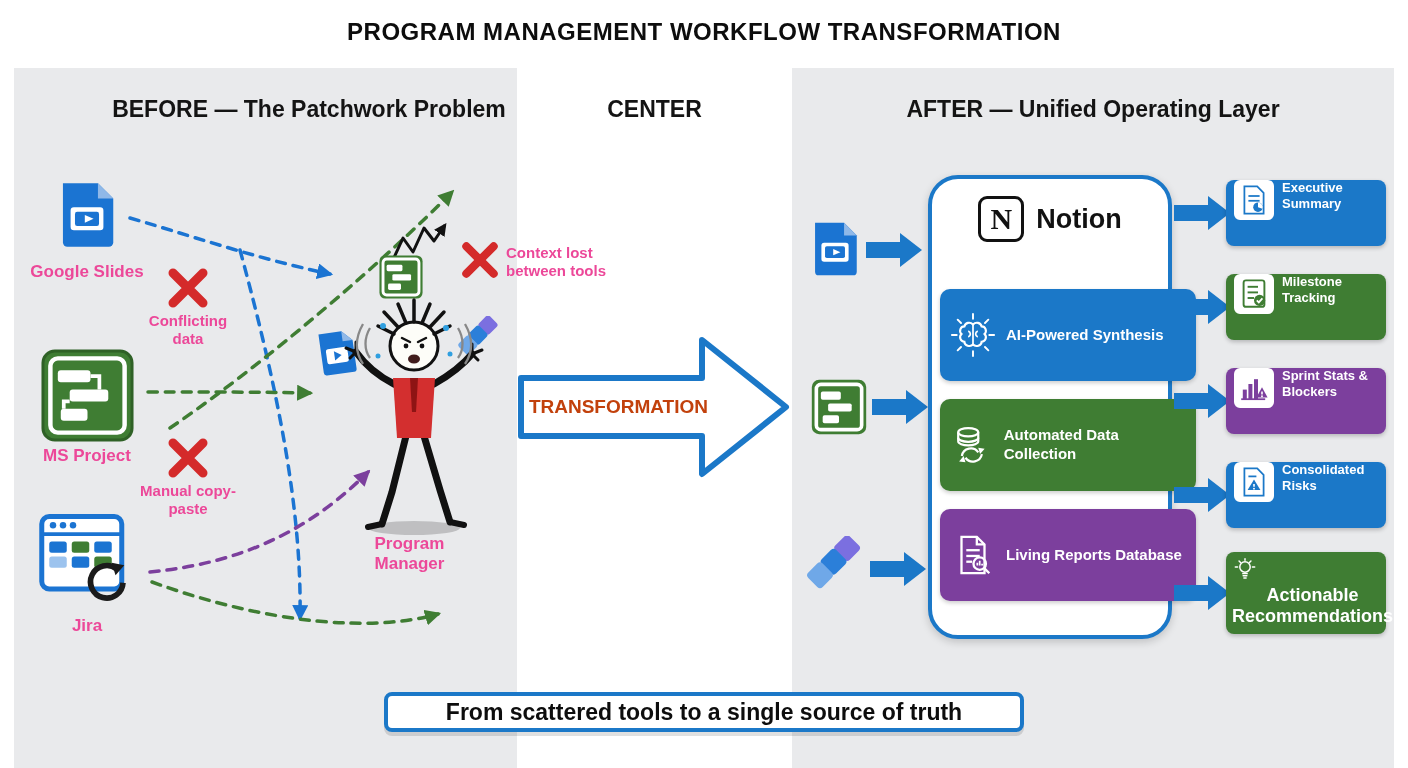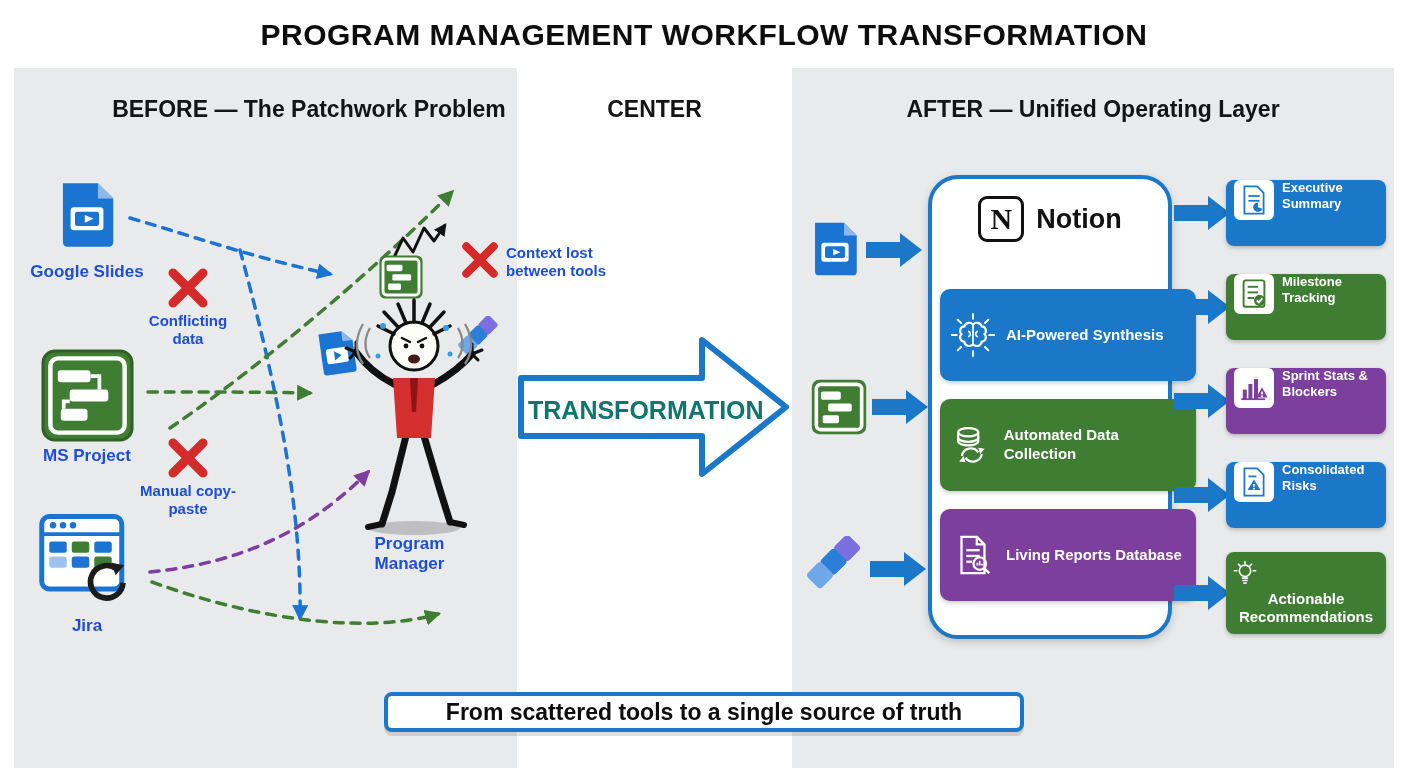--- a/index.html
+++ b/index.html
@@ -1,34 +1,34 @@
 <!DOCTYPE html>
 <html><head>
 <meta charset="utf-8">
 <style>
   *{margin:0;padding:0;box-sizing:border-box}
   html,body{width:1408px;height:768px;background:#fff;overflow:hidden;
     font-family:"Liberation Sans",sans-serif;color:#111}
   .canvas{position:relative;width:1408px;height:768px;background:#fff}
 
   .title{position:absolute;top:18px;left:0;width:100%;text-align:center;
-    font-size:30px;font-weight:800;letter-spacing:.5px;color:#0d0d0d}
+    font-size:24px;font-weight:800;letter-spacing:.5px;color:#0d0d0d}
 
   .panel{position:absolute;top:68px;bottom:0;background:#e9eaec}
   .panel.before{left:14px;width:503px}
   .panel.centercol{left:517px;width:275px;background:#ffffff}
   .panel.after{left:792px;width:602px}
 
   .panel-header{position:absolute;top:96px;font-size:23px;font-weight:700;text-align:center;color:#141414}
   .ph-before{left:14px;width:590px}
   .ph-center{left:517px;width:275px}
   .ph-after{left:792px;width:602px}
 
   .abs{position:absolute}
-  .lbl{position:absolute;font-weight:700;color:#1d4ed8;text-align:center}
+  .lbl{position:absolute;font-weight:700;color:#ec4899;text-align:center}
   .lbl-lg{font-size:17px;line-height:1.2}
   .lbl-sm{font-size:15px;line-height:1.2}
 
   .overlay{position:absolute;left:0;top:0;width:1408px;height:768px;pointer-events:none}
 
   
   .barrow{position:absolute;width:34px;height:16px;background:#1b78c8}
   .barrow::after{content:"";position:absolute;left:34px;top:-9px;width:0;height:0;
     border-left:22px solid #1b78c8;border-top:17px solid transparent;border-bottom:17px solid transparent}
 
@@ -47,28 +47,28 @@
   .feature .ftxt{color:#fff;font-weight:700;font-size:15px;line-height:1.25}
   .bg-blue{background:#1b78c8}.bg-green{background:#3f7d33}.bg-purple{background:#7c3f9d}
 
   
   .outbox{position:absolute;left:1226px;width:160px;height:66px;border-radius:8px;
     display:flex;align-items:flex-start;gap:8px;padding:0 8px;box-shadow:0 2px 4px rgba(0,0,0,.22)}
   .outbox .tile{width:40px;height:40px;min-width:40px;background:#fff;border-radius:6px;
     display:flex;align-items:center;justify-content:center}
   .outbox .otxt{color:#fff;font-weight:700;font-size:13px;line-height:1.2}
   .outbox.col{flex-direction:column;justify-content:center;gap:3px;height:82px;padding:6px}
-  .outbox.col .otxt{text-align:center;font-size:15px}
+  .outbox.col .otxt{text-align:center;font-size:18px}
 
   .banner{position:absolute;left:384px;top:692px;width:640px;height:40px;background:#fff;
     border:4px solid #1b78c8;border-radius:8px;box-shadow:0 4px 0 rgba(0,0,0,.12);
     display:flex;align-items:center;justify-content:center;font-size:23px;font-weight:700;color:#0d0d0d;z-index:5}
 
   .ctr-arrow-text{position:absolute;left:528px;top:396px;width:180px;text-align:right;
-    font-size:25px;font-weight:800;color:#0f766e;z-index:2}
+    font-size:19px;font-weight:800;color:#c2410c;z-index:2}
 </style>
 </head>
 <body>
 
 <div class="canvas">
 
   <div class="title">PROGRAM MANAGEMENT WORKFLOW TRANSFORMATION</div>
 
   <div class="panel before"></div>
   <div class="panel centercol"></div>

